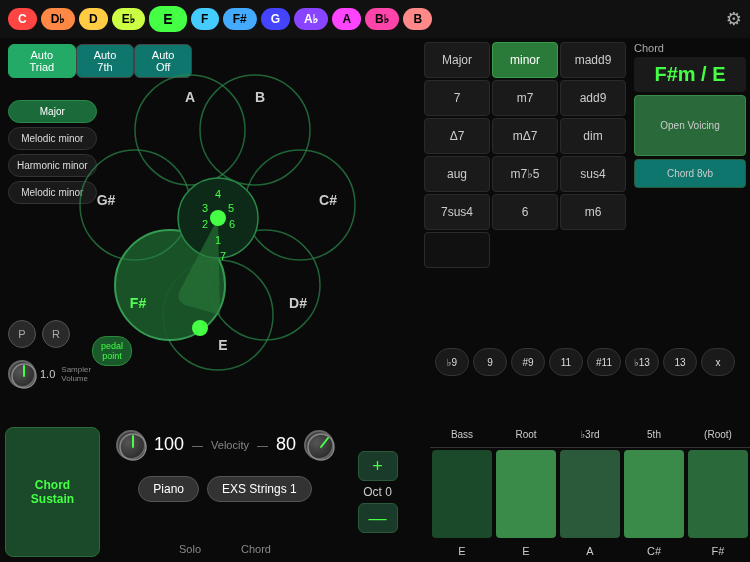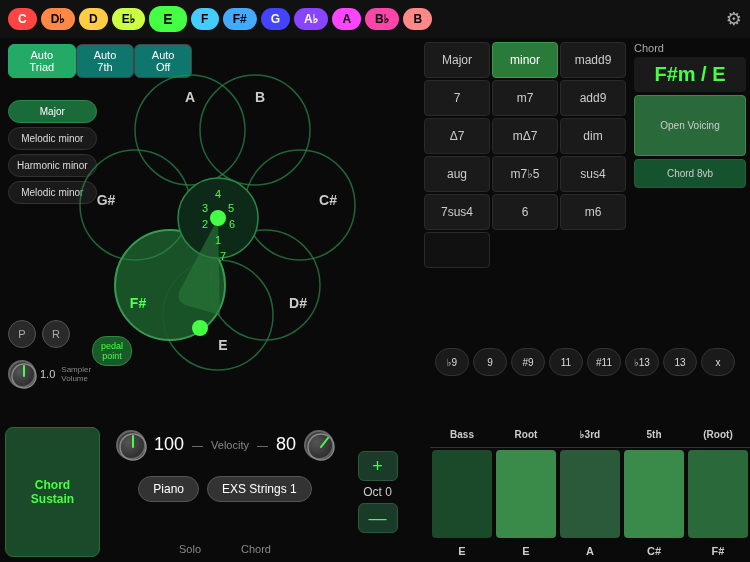--- a/index.html
+++ b/index.html
@@ -452,21 +452,21 @@
         <div class="chord-cell">6</div>
         <div class="chord-cell">m6</div>
         <div class="chord-cell dark"></div>
       </div>
   </div>
 
   <div style="position:absolute;top:38px;left:630px;right:0;width:120px;display:flex;flex-direction:column;padding:4px;gap:3px;">
     <div style="font-size:11px;color:#aaa;">Chord</div>
     <div style="font-size:20px;font-weight:700;color:#4f4;background:#1a1a1a;border-radius:4px;padding:6px;text-align:center;">F#m / E</div>
     <div style="background:#2a6a3a;border:1px solid #3a8a4a;border-radius:4px;color:#ccc;font-size:10px;padding:24px 16px;text-align:center;cursor:pointer;">Open Voicing</div>
-    <div style="background:#14532d;border:1px solid #2a5a3a;border-radius:4px;color:#ccc;font-size:10px;padding:8px 4px;text-align:center;cursor:pointer;">Chord 8vb</div>
+    <div style="background:#0f766e;border:1px solid #2a5a3a;border-radius:4px;color:#ccc;font-size:10px;padding:8px 4px;text-align:center;cursor:pointer;">Chord 8vb</div>
   </div>
 
   <div class="tension-row" id="tension-row">
       <button class="tension-btn">♭9</button>
       <button class="tension-btn">9</button>
       <button class="tension-btn">#9</button>
       <button class="tension-btn">11</button>
       <button class="tension-btn">#11</button>
       <button class="tension-btn">♭13</button>
       <button class="tension-btn">13</button>
@@ -509,21 +509,21 @@
         <span class="solo-chord-label">Chord</span>
       </div>
     </div>
 
     <div class="oct-section">
       <button class="oct-plus-btn">+</button>
       <span class="oct-label">Oct 0</span>
       <button class="oct-minus-btn">—</button>
     </div>
 
-    <div style="position:absolute;bottom:0;left:430px;right:0;height:140px;display:flex;flex-direction:column;font-weight:bold;">
+    <div style="position:absolute;bottom:0;left:430px;right:0;height:140px;display:flex;flex-direction:column;">
       <div style="display:flex;height:26px;border-bottom:1px solid #333;" id="bass-headers">
           <div style="flex: 1 1 0%; display: flex; align-items: center; justify-content: center; font-size: 10px; color: rgb(204, 204, 204);">Bass</div>
           <div style="flex: 1 1 0%; display: flex; align-items: center; justify-content: center; font-size: 10px; color: rgb(204, 204, 204);">Root</div>
           <div style="flex: 1 1 0%; display: flex; align-items: center; justify-content: center; font-size: 10px; color: rgb(204, 204, 204);">♭3rd</div>
           <div style="flex: 1 1 0%; display: flex; align-items: center; justify-content: center; font-size: 10px; color: rgb(204, 204, 204);">5th</div>
           <div style="flex: 1 1 0%; display: flex; align-items: center; justify-content: center; font-size: 10px; color: rgb(204, 204, 204);">(Root)</div>
         </div>
       <div style="display:flex;flex:1;" id="bass-bars">
           <div style="flex: 1 1 0%; margin: 2px; border-radius: 4px; cursor: pointer; background: rgb(26, 74, 42);"></div>
           <div style="flex: 1 1 0%; margin: 2px; border-radius: 4px; cursor: pointer; background: rgb(58, 138, 74);"></div>

